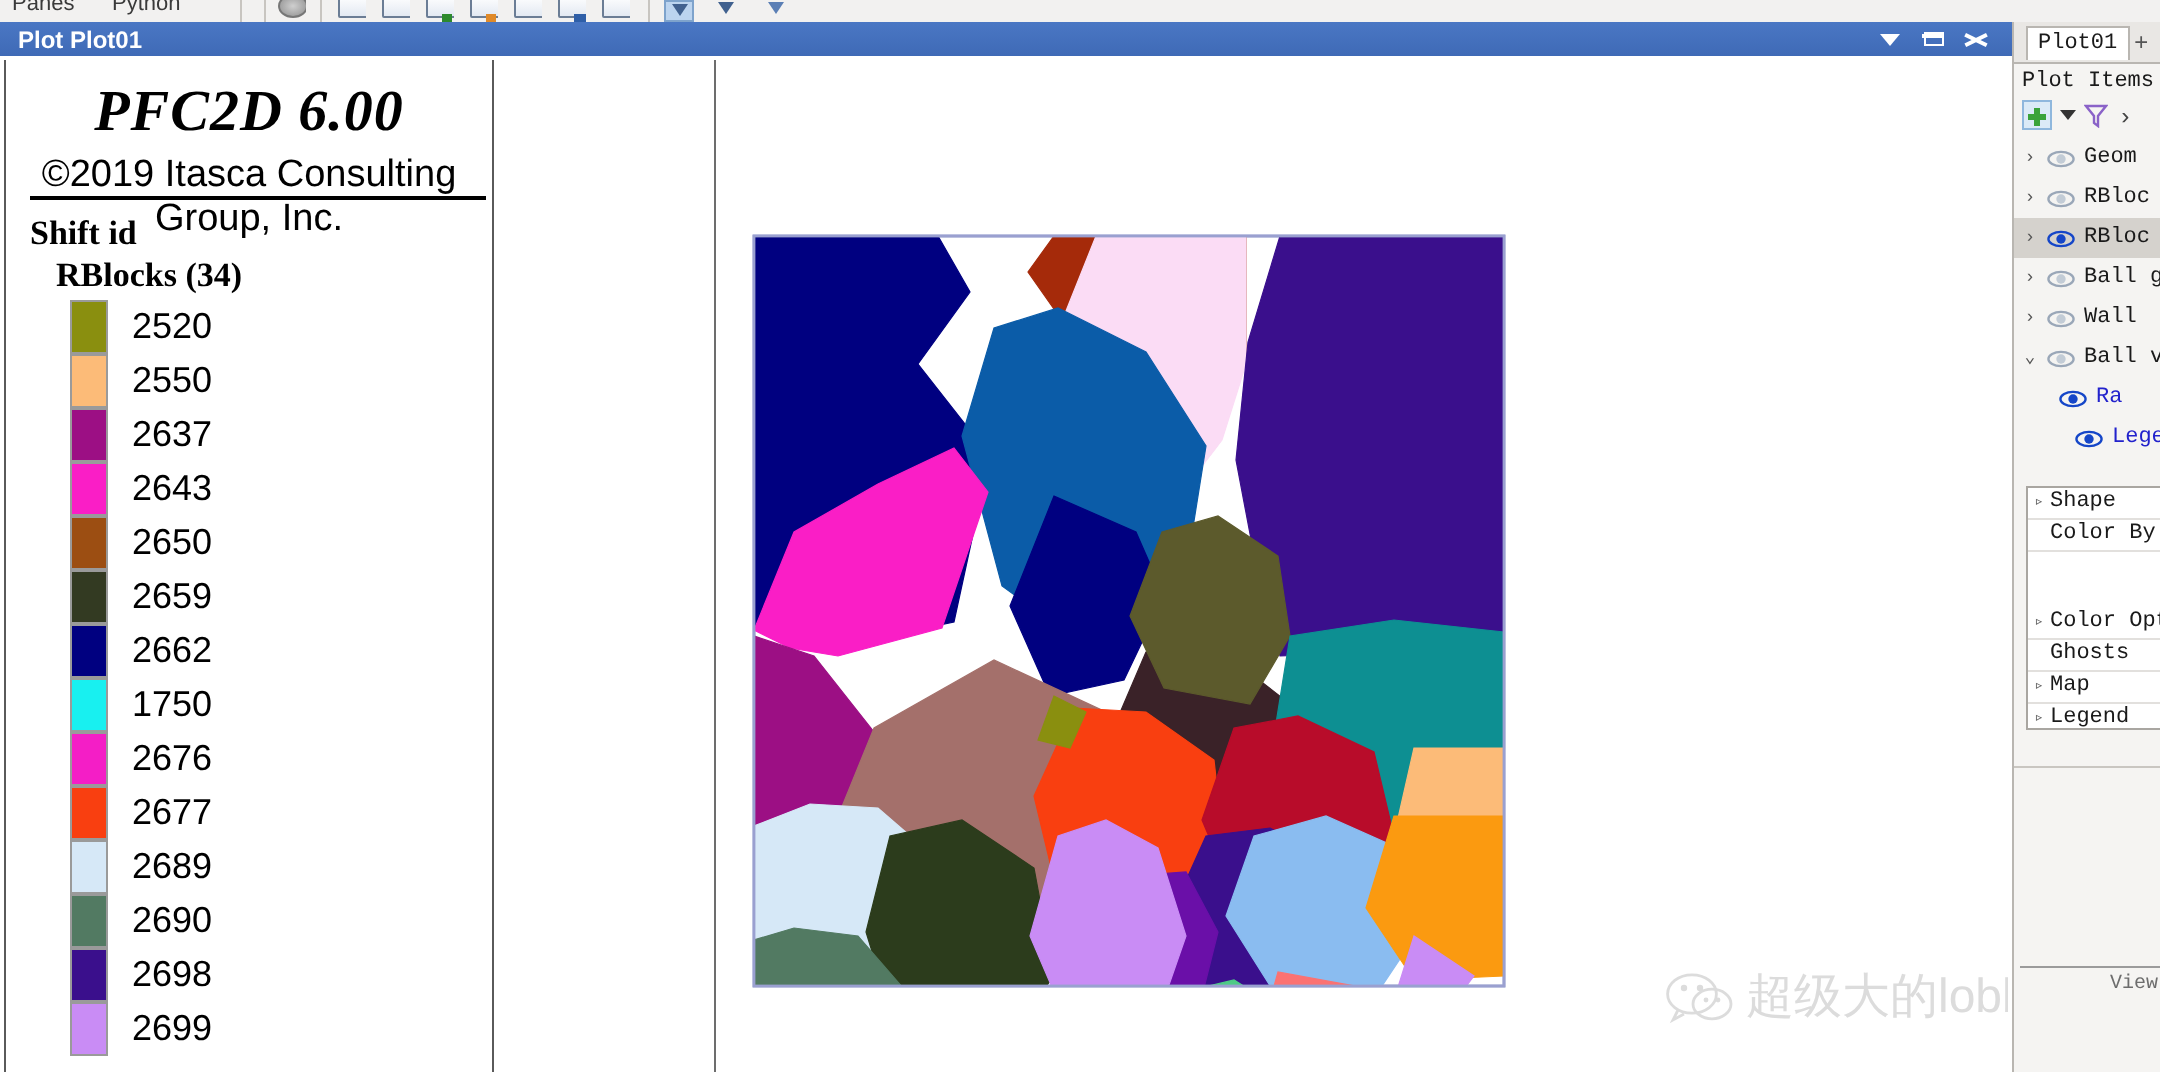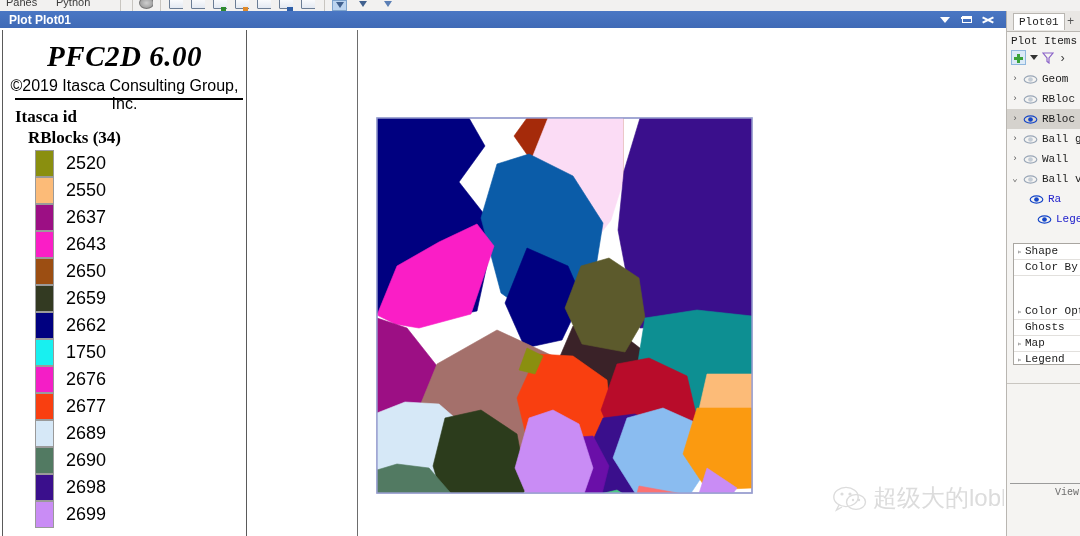--- a/index.html
+++ b/index.html
@@ -85,21 +85,21 @@
     background:#ffffff;border-right:1px solid #5a5a5a;border-left:1px solid #5a5a5a;
     box-sizing:border-box;overflow:hidden;
   }
   .legendpanel .logo{
     position:absolute;left:0;top:10px;width:243px;text-align:center;
     font-family:"Liberation Serif", serif;font-style:italic;font-weight:bold;
     font-size:29px;letter-spacing:0.5px;color:#000;
   }
   .legendpanel .copyr{
     position:absolute;left:0;top:47px;width:243px;text-align:center;
-    font-family:"Liberation Sans", sans-serif;font-size:16px;color:#000;
+    font-family:"Liberation Sans", sans-serif;font-size:19px;color:#000;
   }
   .legendpanel .rule{
     position:absolute;left:12px;top:68px;width:228px;height:2px;background:#000;
   }
   .legendpanel .hdr1{
     position:absolute;left:12px;top:77px;
     font-family:"Liberation Serif", serif;font-weight:bold;font-size:17px;color:#000;
   }
   .legendpanel .hdr2{
     position:absolute;left:25px;top:98px;
@@ -254,21 +254,21 @@
         <span class="winbtn"><span class="d-x1"></span><span class="d-x2"></span></span>
       </span>
     </div>
 
     <div class="plotbody">
 
       <div class="legendpanel">
         <div class="logo">PFC2D 6.00</div>
         <div class="copyr">©2019 Itasca Consulting Group, Inc.</div>
         <div class="rule"></div>
-        <div class="hdr1">Itasca id</div>
+        <div class="hdr1">Shift id</div>
         <div class="hdr2">RBlocks (34)</div>
         <div class="swatchlist" id="swatchlist">
             <div class="swrow">
               <div class="sw" style="background: rgb(138, 143, 15);"></div>
               <div class="lbl">2520</div>
             </div>
             <div class="swrow">
               <div class="sw" style="background: rgb(252, 187, 120);"></div>
               <div class="lbl">2550</div>
             </div>

